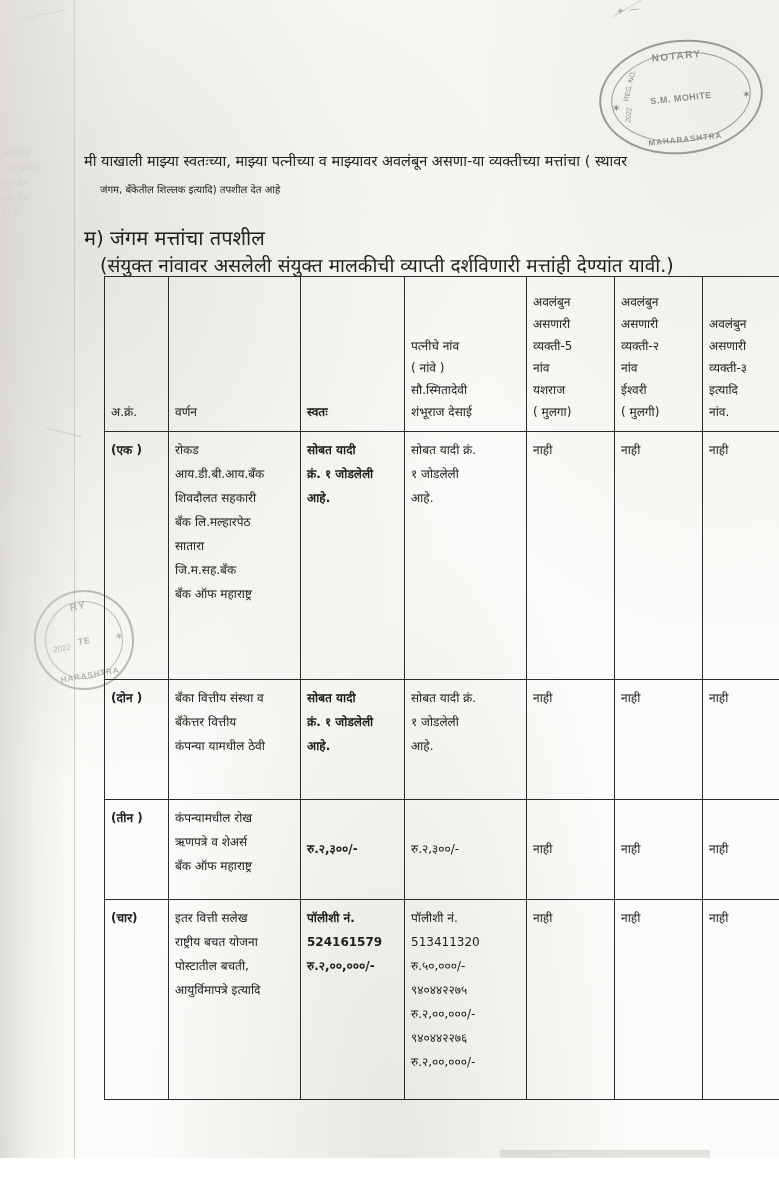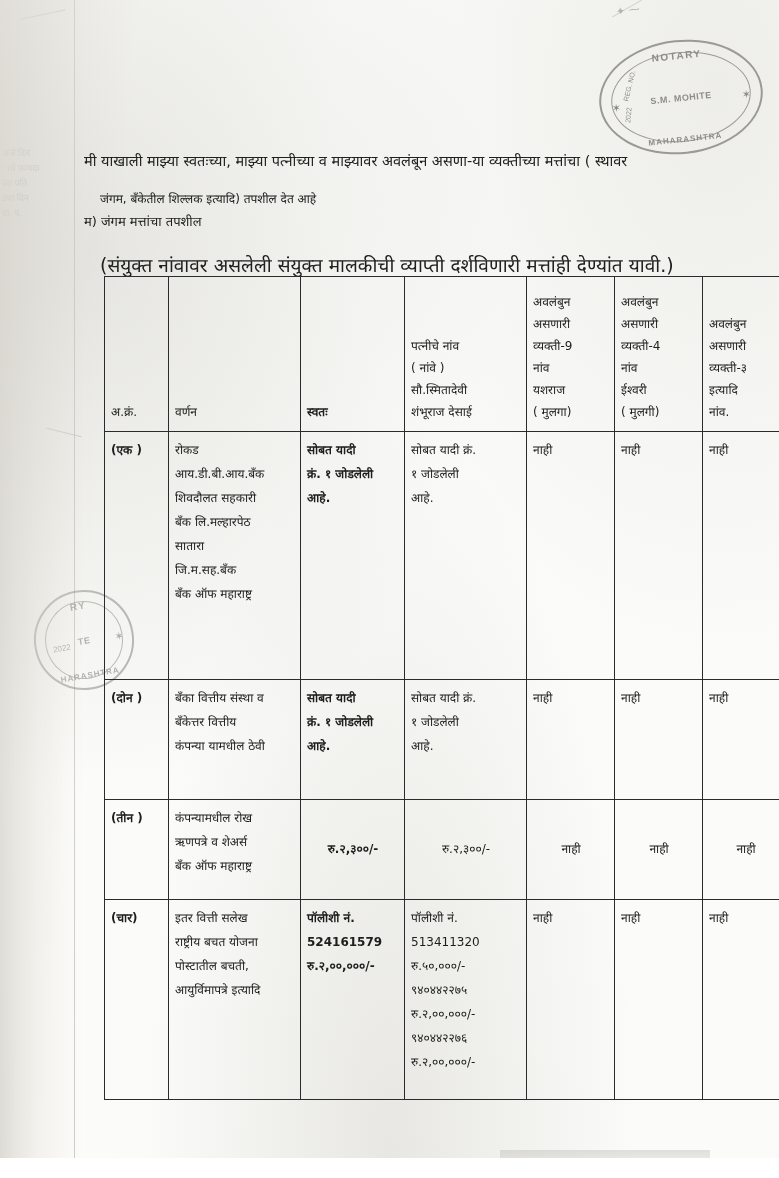--- a/index.html
+++ b/index.html
@@ -123,22 +123,22 @@
   .hand {
     font-family: "DejaVu Sans", sans-serif;
     color: #20201e;
   }
   .line {
     position: absolute;
     z-index: 6;
     white-space: nowrap;
   }
   #line-1 { left: 84px; top: 150px; font-size: 14.5px; }
-  #line-2 { left: 100px; top: 190px; font-size: 12px; }
-  #line-3 { left: 84px; top: 212px; font-size: 13px; }
+  #line-2 { left: 100px; top: 182px; font-size: 10px; }
+  #line-3 { left: 84px; top: 224px; font-size: 20px; }
   #line-4 { left: 100px; top: 252px; font-size: 19px; }
 
   
   .table-wrap {
     position: absolute;
     left: 104px;
     top: 276px;
     width: 600px;
     z-index: 6;
   }
@@ -166,21 +166,21 @@
   }
   .c0 { width: 52px; }
   .c1 { width: 120px; }
   .c2 { width: 92px; font-weight: bold; }
   .c3 { width: 110px; }
   .c4 { width: 76px; }
   .c5 { width: 76px; }
   .c6 { width: 74px; }
   .rowtag { white-space: nowrap; font-weight: bold; }
   .cellline { display: block; }
-  .mid-v { vertical-align: middle; text-align: center; }
+  .mid-v { vertical-align: middle; }
   .tall-1 { height: 248px; }
   .tall-2 { height: 120px; }
   .tall-3 { height: 100px; }
   .tall-4 { height: 200px; }
 
   
   .mark {
     position: absolute;
     z-index: 4;
     background: #9c9a93;
@@ -264,29 +264,29 @@
           <td class="c2">स्वतः</td>
           <td class="c3">
             <span class="cellline">पत्नीचे नांव</span>
             <span class="cellline">( नांवे )</span>
             <span class="cellline">सौ.स्मितादेवी</span>
             <span class="cellline">शंभूराज देसाई</span>
           </td>
           <td class="c4">
             <span class="cellline">अवलंबुन</span>
             <span class="cellline">असणारी</span>
-            <span class="cellline">व्यक्ती-9</span>
+            <span class="cellline">व्यक्ती-5</span>
             <span class="cellline">नांव</span>
             <span class="cellline">यशराज</span>
             <span class="cellline">( मुलगा)</span>
           </td>
           <td class="c5">
             <span class="cellline">अवलंबुन</span>
             <span class="cellline">असणारी</span>
-            <span class="cellline">व्यक्ती-4</span>
+            <span class="cellline">व्यक्ती-२</span>
             <span class="cellline">नांव</span>
             <span class="cellline">ईश्वरी</span>
             <span class="cellline">( मुलगी)</span>
           </td>
           <td class="c6">
             <span class="cellline">अवलंबुन</span>
             <span class="cellline">असणारी</span>
             <span class="cellline">व्यक्ती-३</span>
             <span class="cellline">इत्यादि</span>
             <span class="cellline">नांव.</span>

